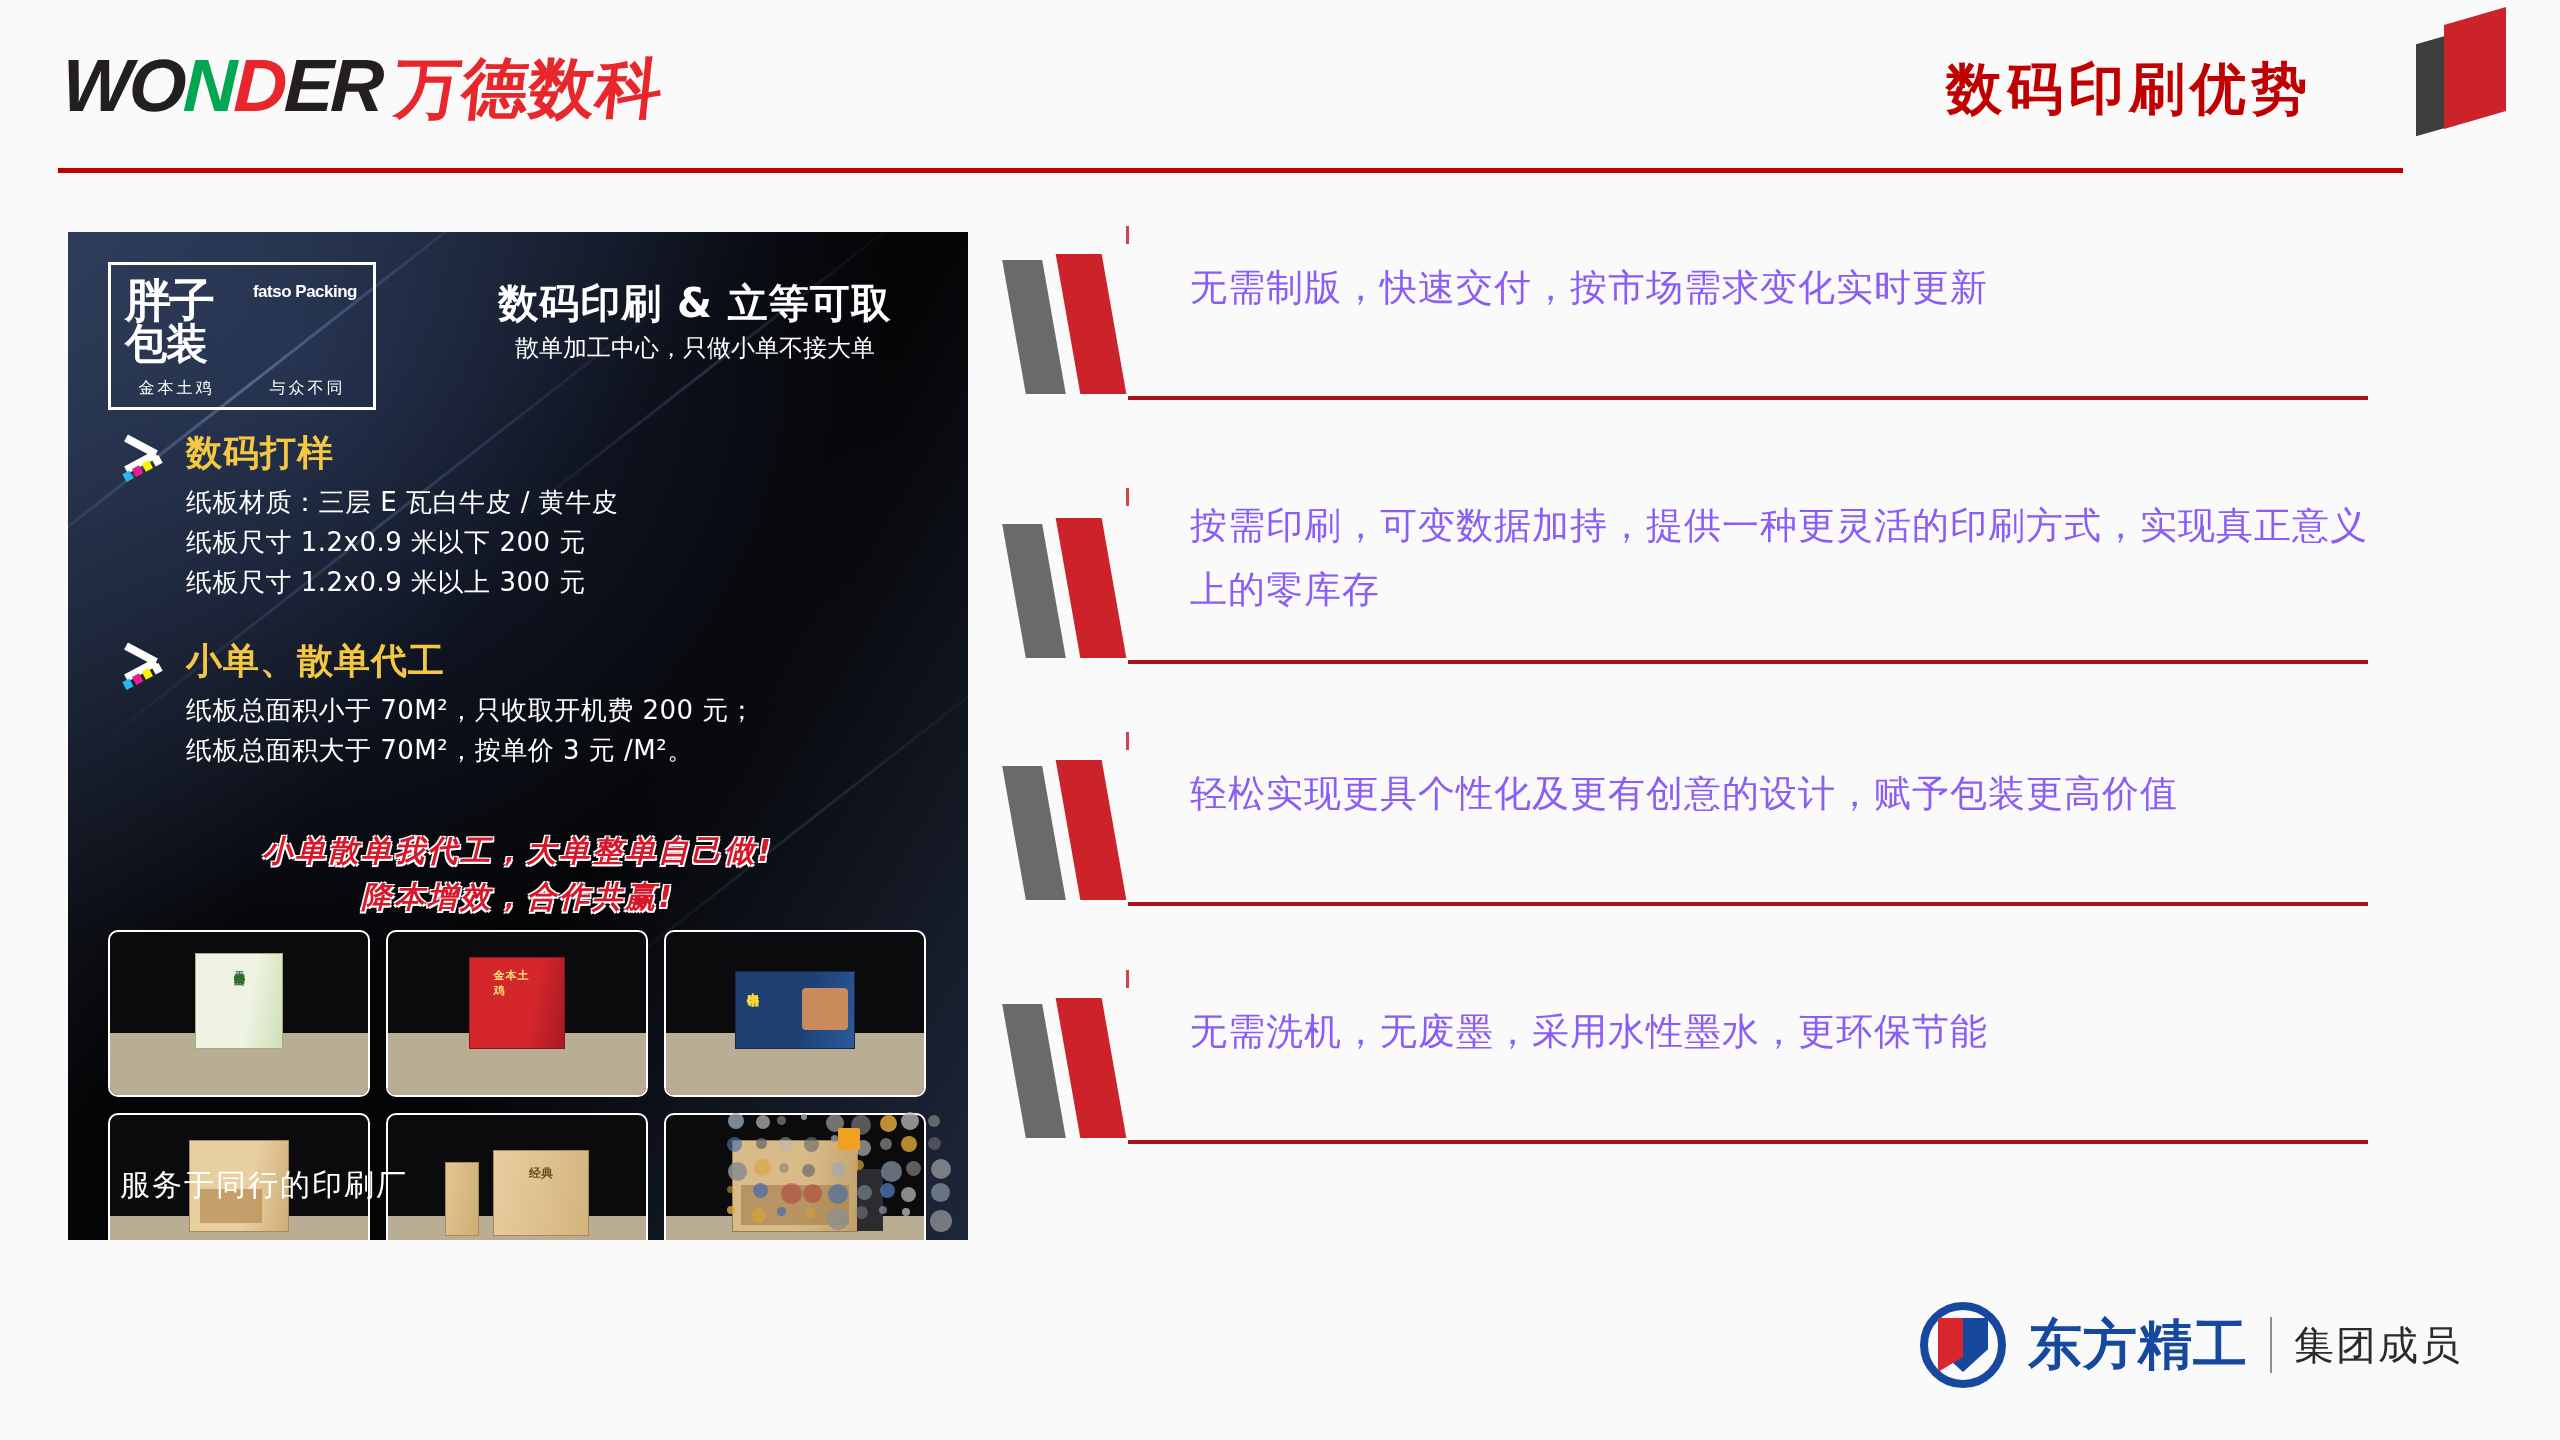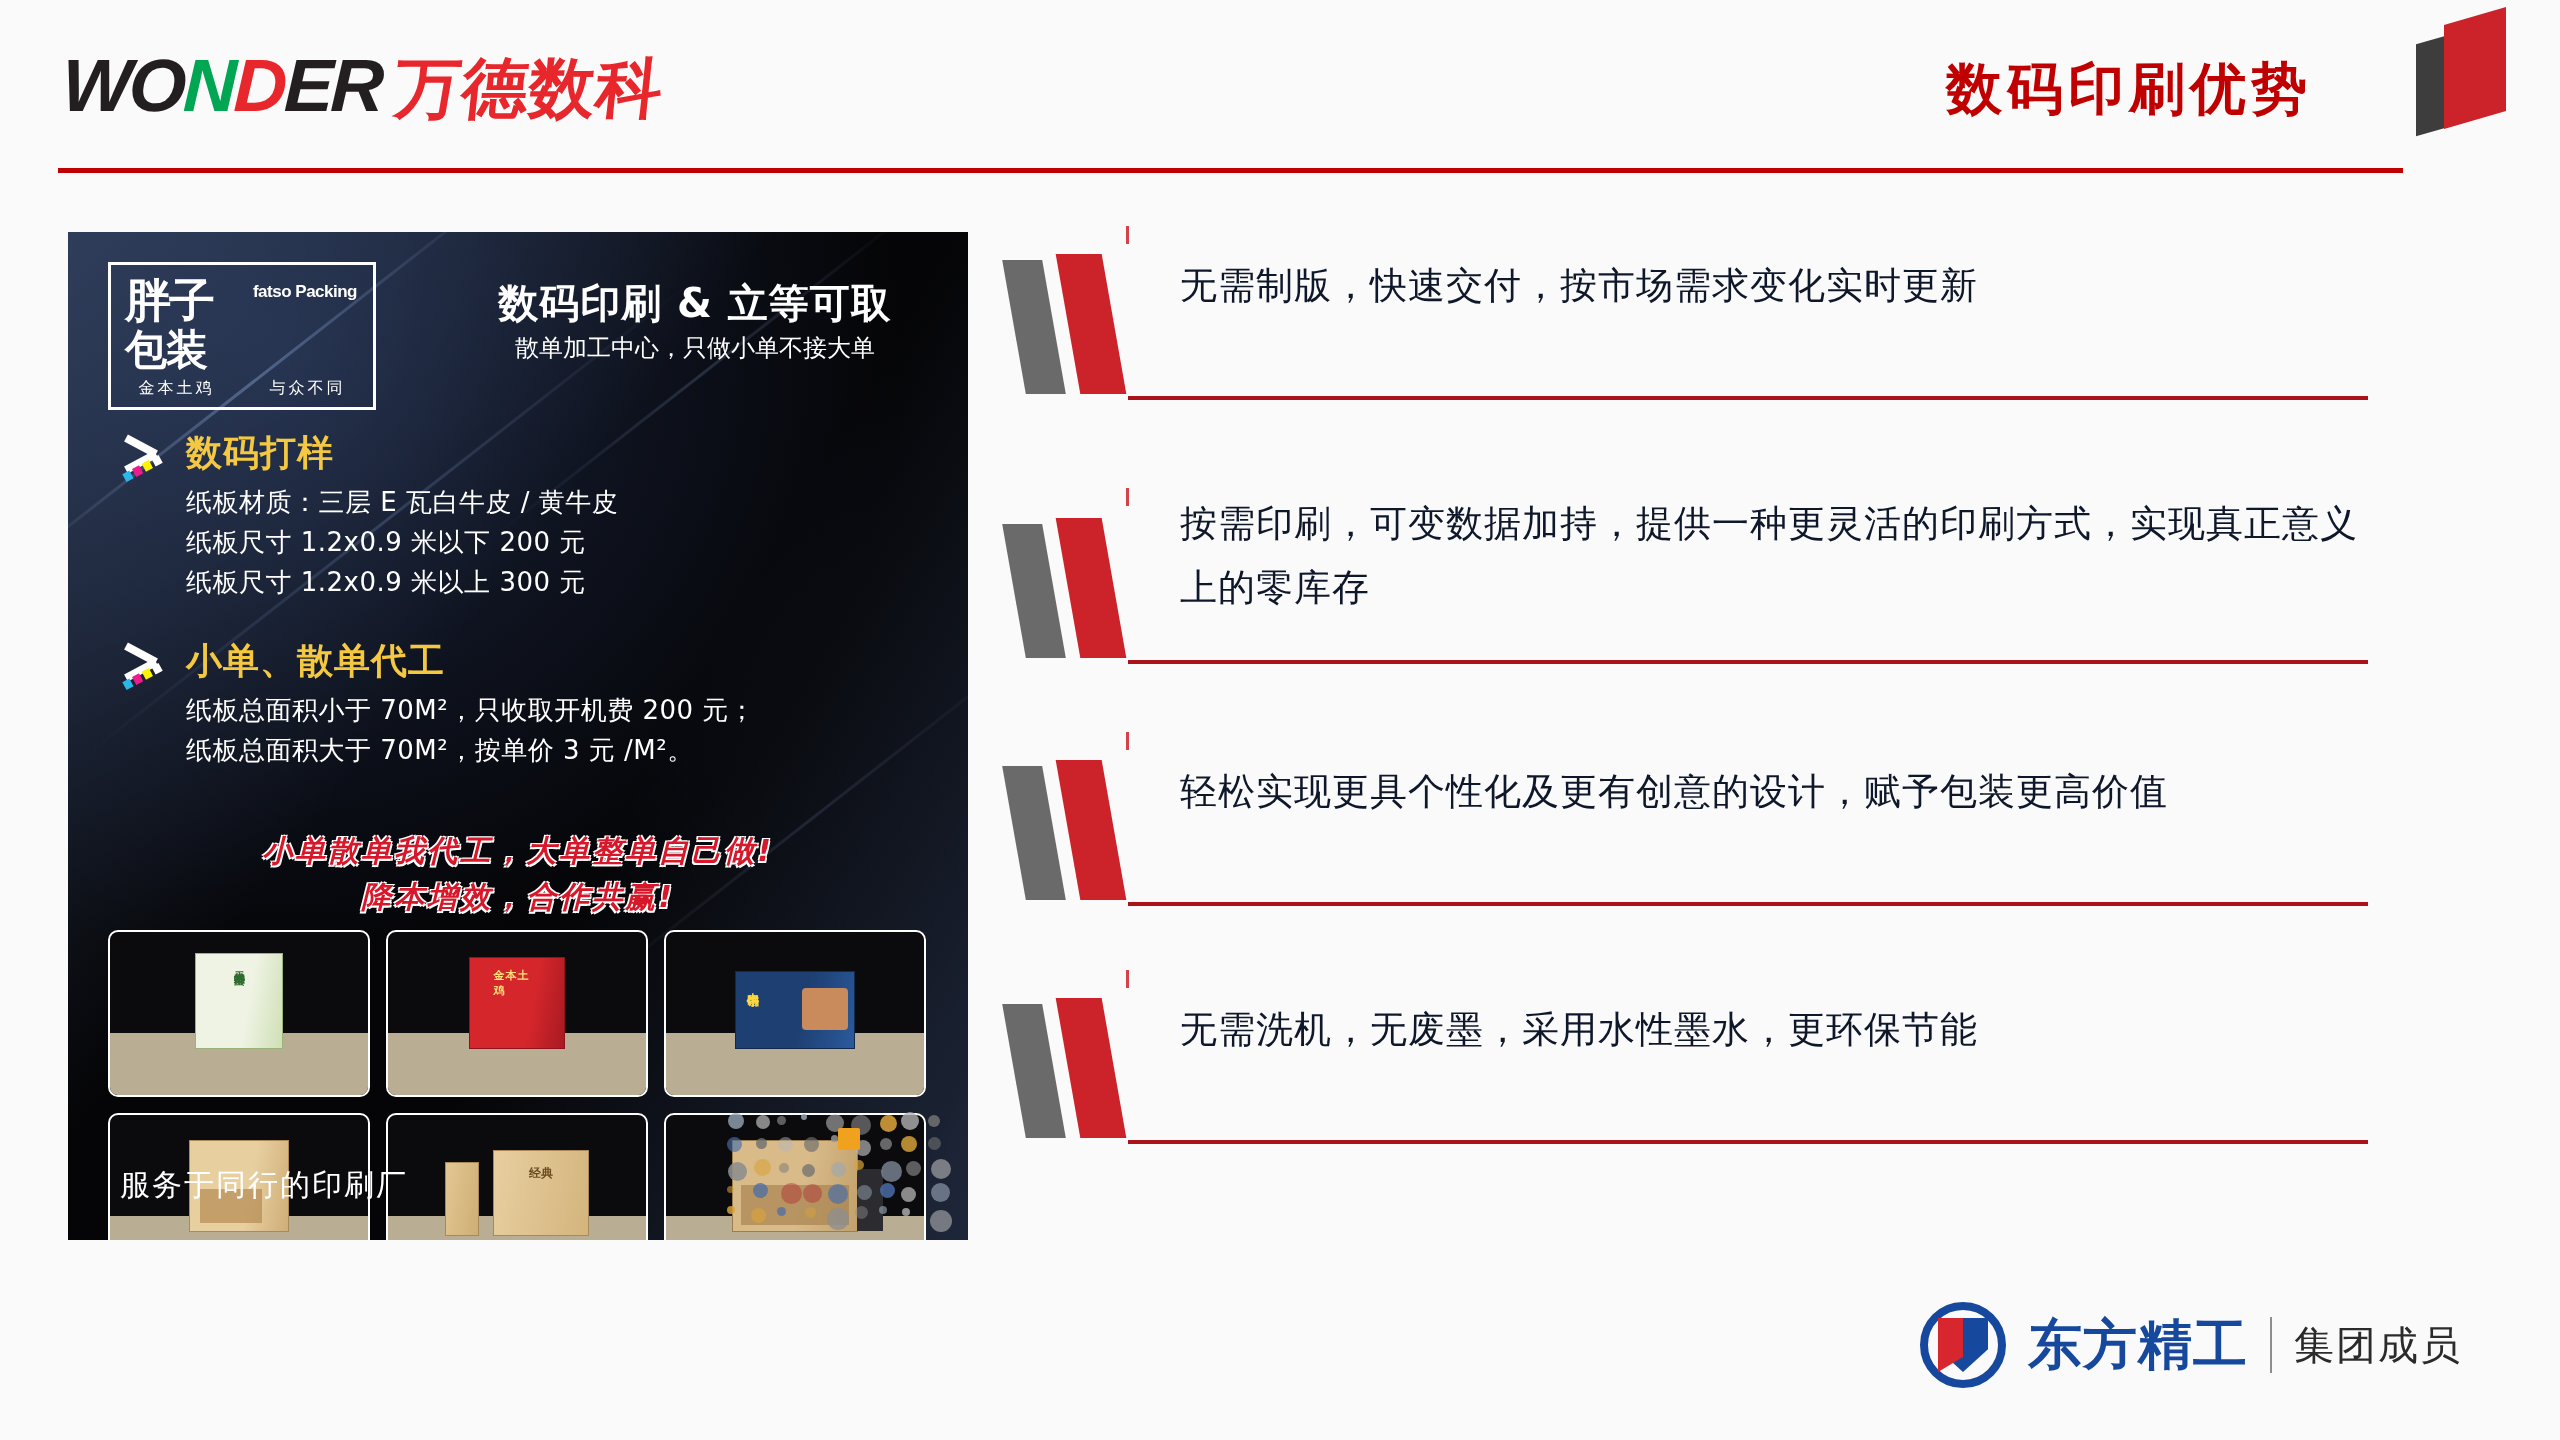--- a/index.html
+++ b/index.html
@@ -79,21 +79,21 @@
     position:absolute; left:40px; top:30px; width:268px; height:148px;
     border:3px solid #ffffff;
   }
   .fatso-main {
     position:absolute; left:14px; top:12px; right:10px;
     color:#fff; font-weight:bold; line-height:1;
     font-family:"DejaVu Sans",sans-serif;
   }
   .fatso-cn1 { font-size:46px; letter-spacing:-2px; }
   .fatso-en  { position:absolute; right:6px; top:6px; font-size:17px; letter-spacing:-.5px; font-family:"Liberation Sans",sans-serif; }
-  .fatso-cn2 { font-size:42px; letter-spacing:-1px; margin-top:6px; }
+  .fatso-cn2 { font-size:42px; letter-spacing:-1px; }
   .fatso-tags {
     position:absolute; left:0; right:0; bottom:8px;
     display:flex; justify-content:space-around; align-items:center;
     color:#fff; font-size:16px; letter-spacing:3px;
     font-family:"DejaVu Sans",sans-serif;
   }
   .fatso-tags span { position:relative; }
 
   .poster-headline {
     position:absolute; left:392px; top:44px; width:470px;
@@ -193,23 +193,23 @@
     background:#6a6a6a; transform:skewX(10deg);
   }
   .bullet .mk-red {
     position:absolute; left:58px; top:4px; width:46px; height:140px;
     background:#cc2229; transform:skewX(10deg);
   }
   .bullet .tick {
     position:absolute; left:116px; top:-24px; width:3px; height:18px; background:#cc2229; opacity:.85;
   }
   .bullet .btext {
-    position:absolute; left:170px; top:6px; width:1200px;
-    font-size:37px; line-height:64px; color:#0f172a; letter-spacing:1px;
-    font-family:Liberation Mono, monospace;
+    position:absolute; left:180px; top:6px; width:1200px;
+    font-size:37px; line-height:64px; color:#8b5cf6; letter-spacing:1px;
+    font-family:Liberation Sans, sans-serif;
   }
   .bullet .uline {
     position:absolute; left:118px; top:146px; width:1240px; height:4px;
     background:#a8141a;
   }
   .bullet.tall { height:268px; }
   .bullet.tall .marks { top:26px; }
   .bullet.tall .uline { top:172px; }
   .bullet.tall .tick { top:0px; }
 

